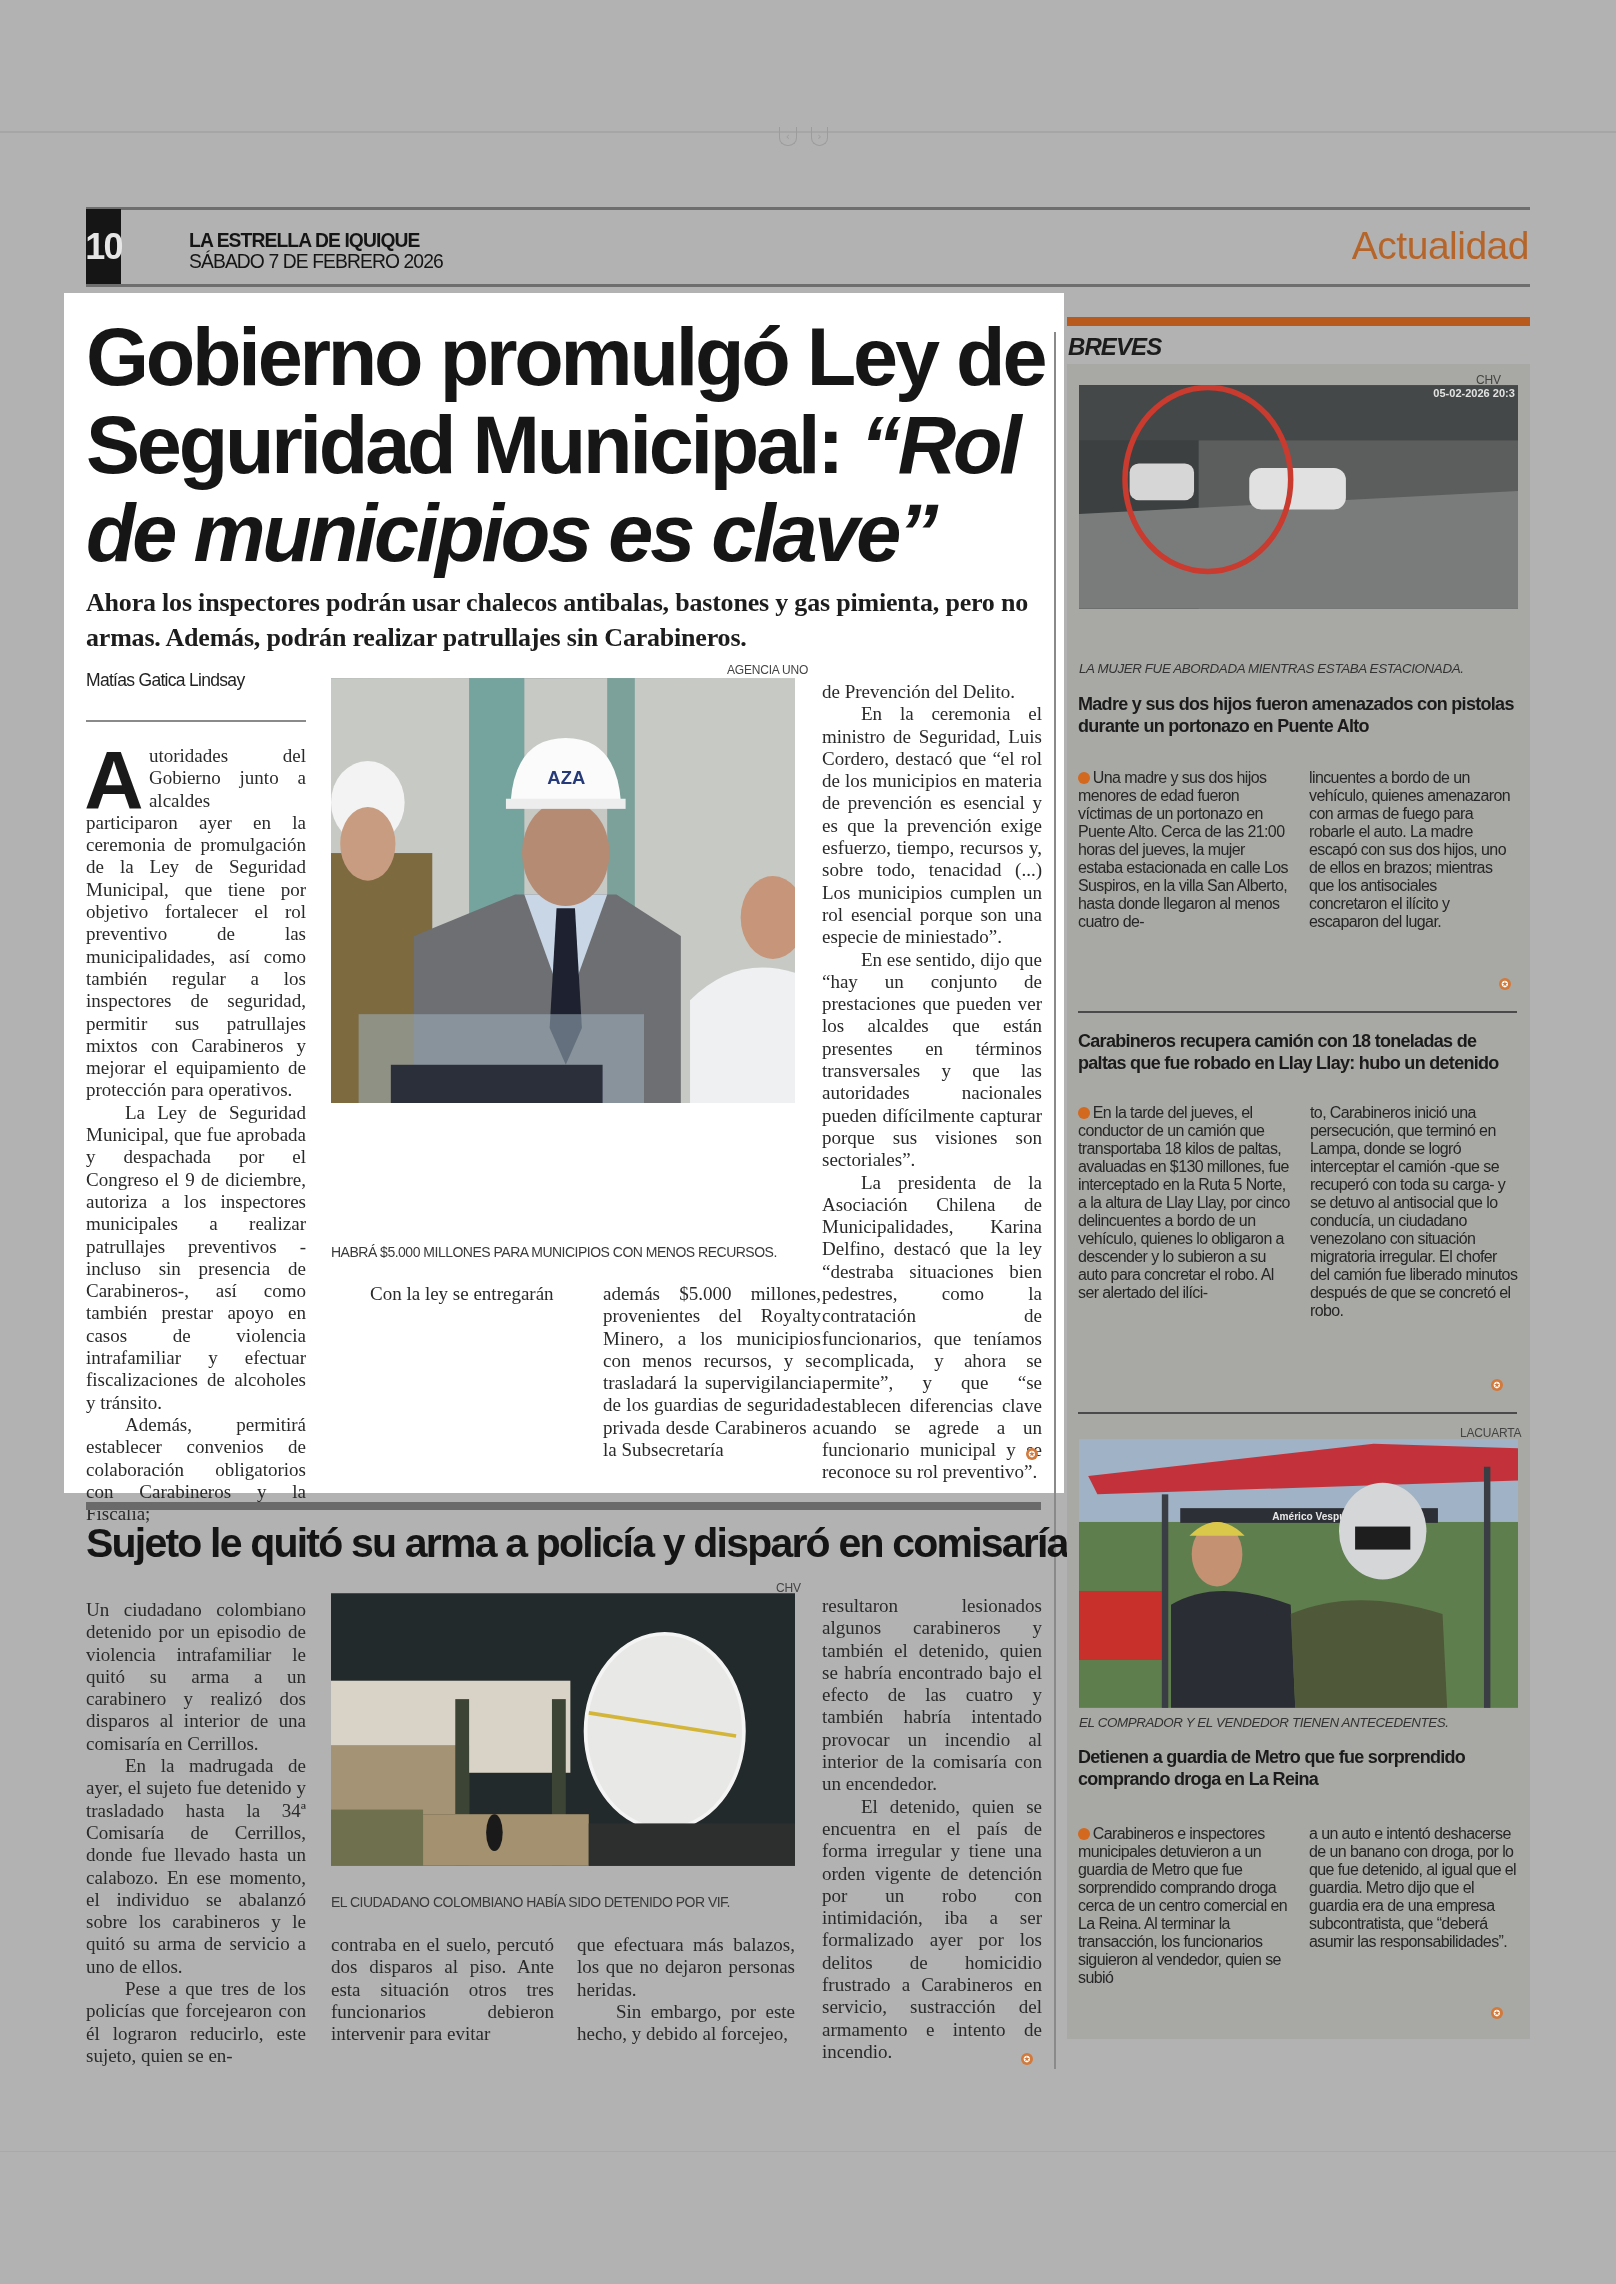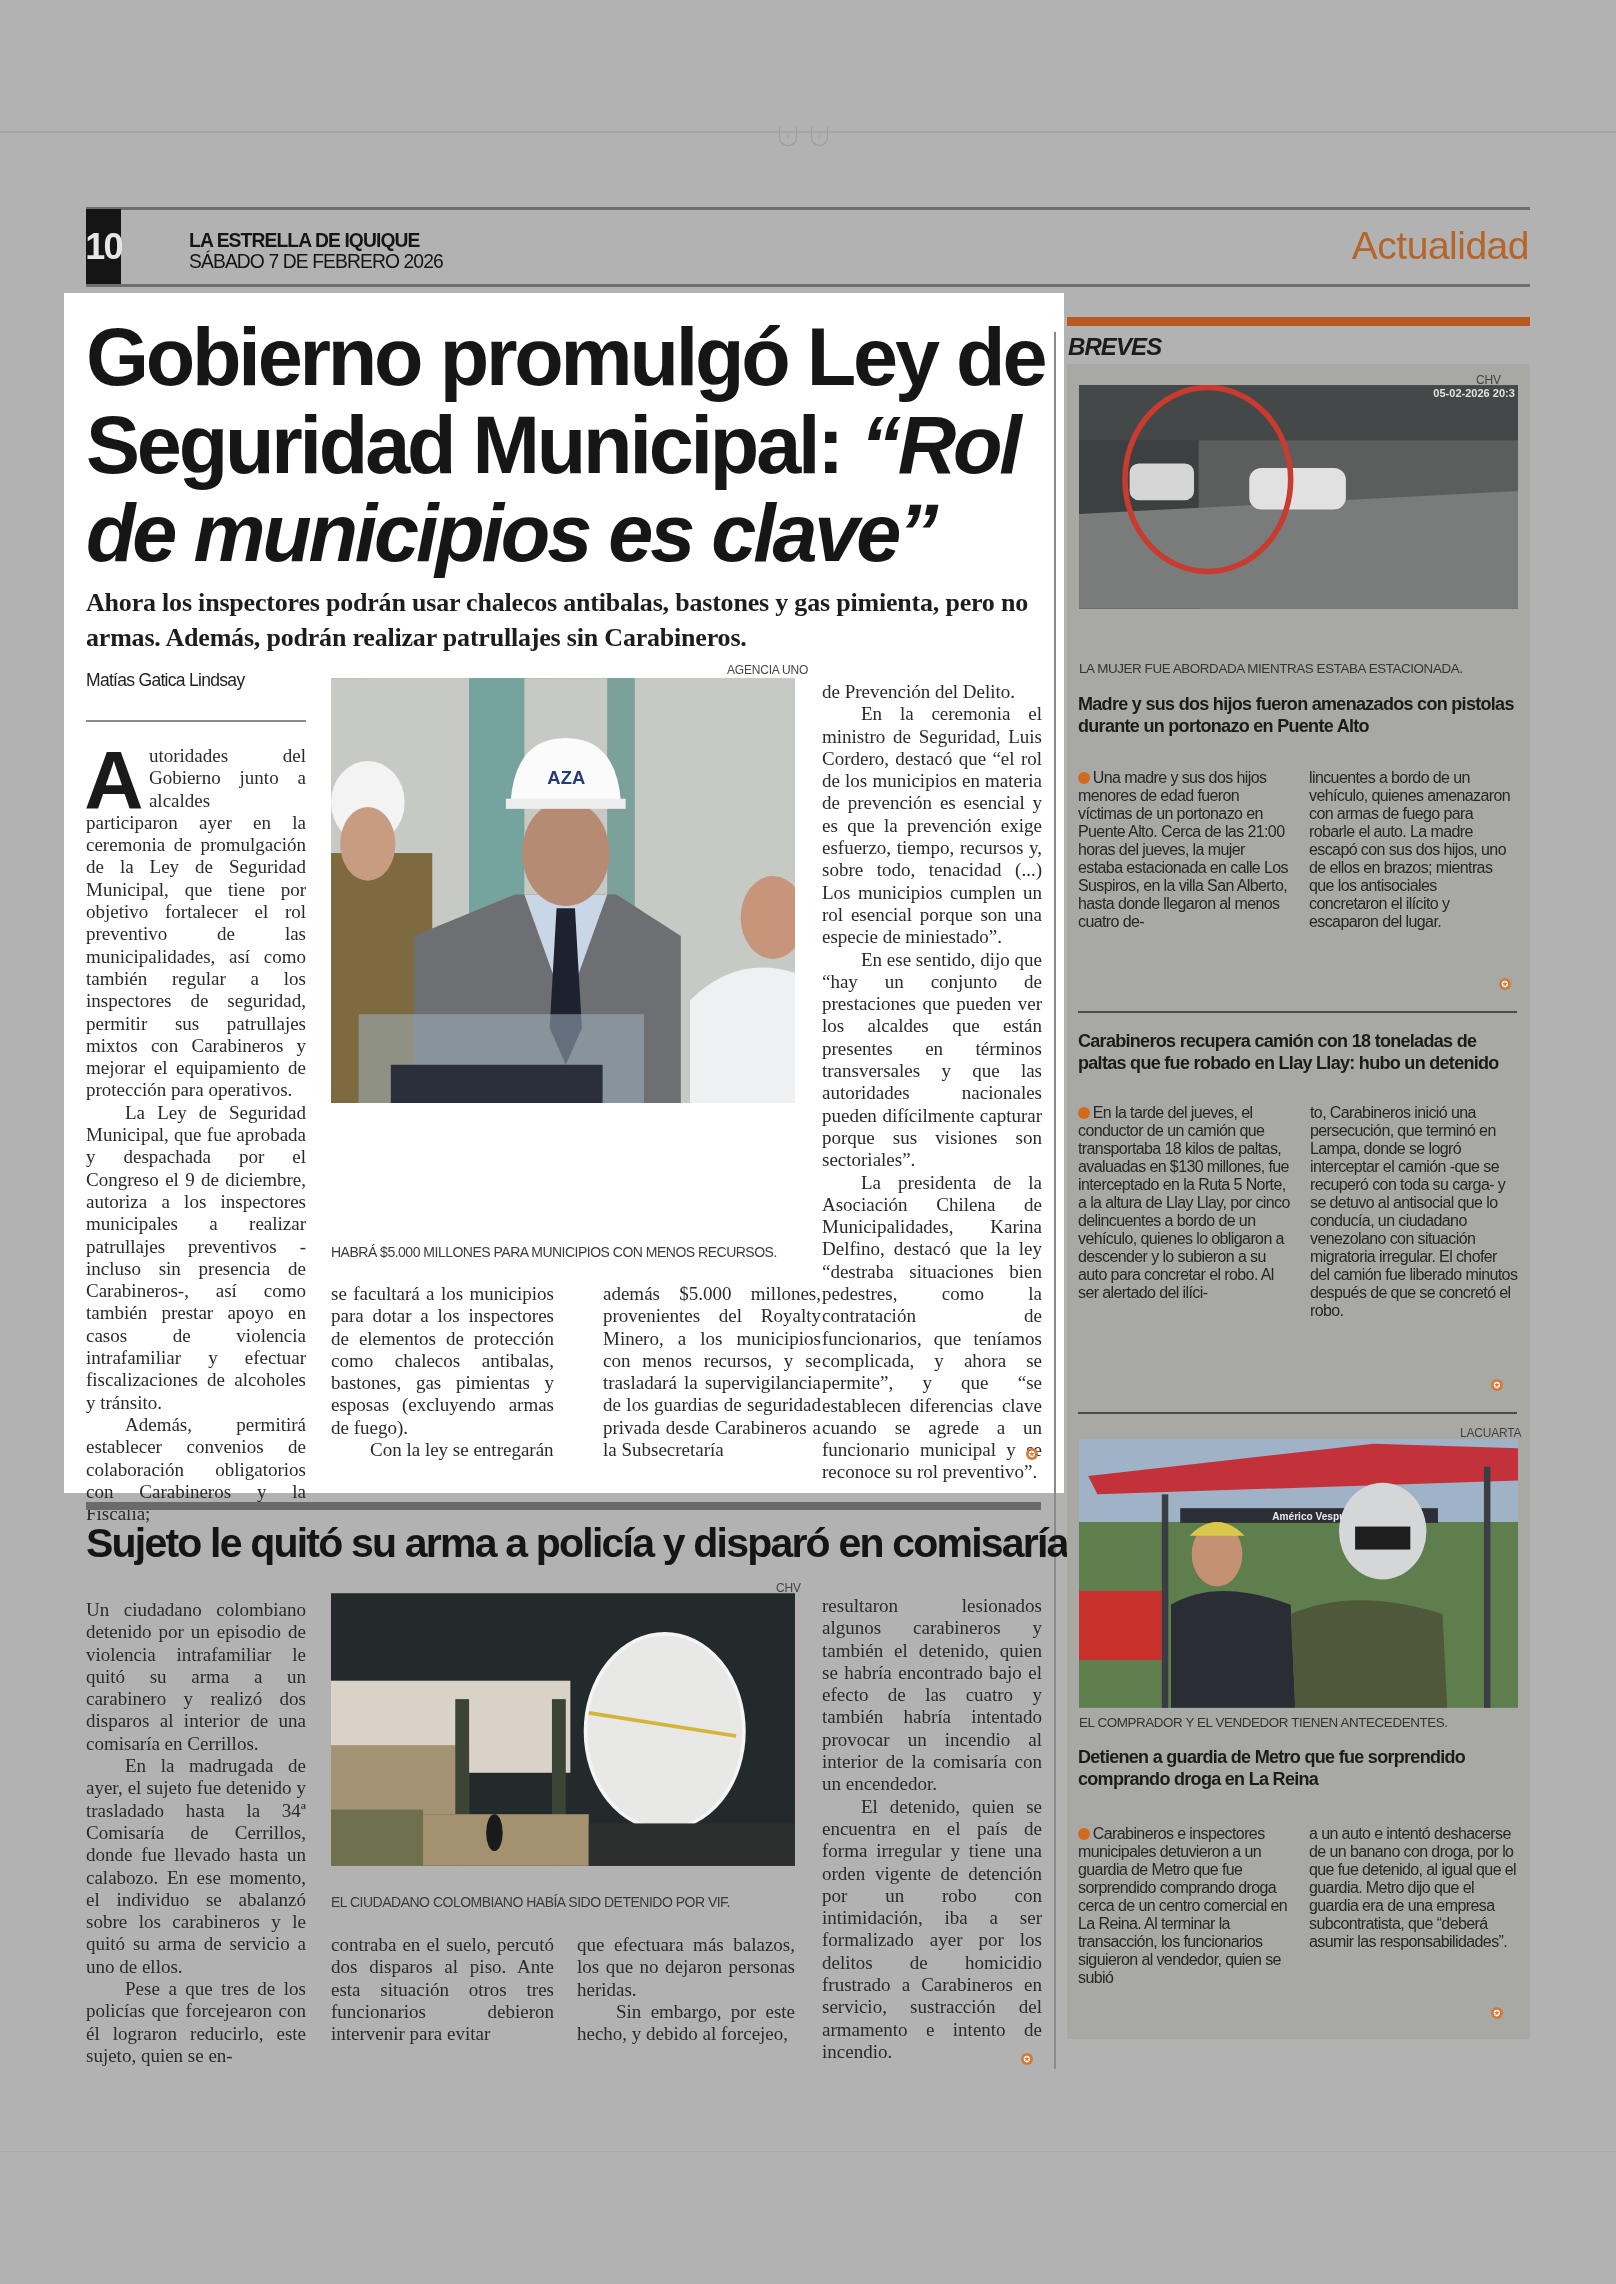--- a/index.html
+++ b/index.html
@@ -48,21 +48,21 @@
 
   
   .breves-bar { position:absolute; left:1067px; top:317px; width:463px; height:9.2px; background:#b85a1e; }
   .breves-title { position:absolute; left:1068px; top:333px; font-family:"Liberation Sans", sans-serif; font-weight:bold; font-size:24px; letter-spacing:-0.9px; color:#1c1c1c;font-style:italic; }
   .breves-box { position:absolute; left:1067px; top:364px; width:463px; height:1675px; background:#a8a9a4; }
   .bv-head { position:absolute; left:1078px; width:442px; font-family:"Liberation Sans", sans-serif; font-weight:bold; font-size:18px; line-height:22px; letter-spacing:-0.7px; color:#1b1b1b; margin:0; }
   .bv-col { position:absolute; font-family:"Liberation Sans", sans-serif; font-size:16px; line-height:18px; color:#262626; letter-spacing:-0.6px; }
   .bv-col p { margin:0; }
   .bv-dot { display:inline-block; width:12px; height:12px; border-radius:50%; background:#d2691e; margin-right:2.8px; vertical-align:-0.9px; }
   .bv-rule { position:absolute; left:1078px; width:439px; height:2.3px; background:#4a4a4a; }
-  .bv-caption { position:absolute; left:1079px; font-family:"Liberation Sans", sans-serif; font-size:13.4px; color:#333; letter-spacing:-0.4px; }
+  .bv-caption { position:absolute; left:1079px; font-family:"Liberation Sans", sans-serif; font-size:13.4px; color:#333; letter-spacing:-0.4px;font-style:italic; }
 </style>
 </head>
 <body>
 
 <div class="topbar-line"></div>
 <div class="nav-btns">
   <div class="nav-btn">‹</div>
   <div class="nav-btn">›</div>
 </div>
 <div class="bottom-line"></div>
@@ -111,21 +111,20 @@
 
     <rect x="60" y="730" width="620" height="486" fill="#9fb0bd" opacity="0.55"></rect>
     <rect x="130" y="840" width="460" height="376" fill="#2b2f3a"></rect>
     <text x="215" y="1110" font-family="Liberation Sans, sans-serif" font-weight="bold" font-size="120" fill="#2c3a8a">AZA</text>
     <text x="230" y="1165" font-family="Liberation Sans, sans-serif" font-size="34" fill="#b7c3d3">Acero Sostenible</text>
   </svg>
 </div>
 <div class="caption" style="left:331px; top:1244px;">HABRÁ $5.000 MILLONES PARA MUNICIPIOS CON MENOS RECURSOS.</div>
 
 <div class="col" style="left:331px; top:1283px; width:223px;">
-  <p>se facultará a los municipios para dotar a los inspectores de elementos de protección como chalecos antibalas, bastones, gas pimientas y esposas (excluyendo armas de fuego).</p>
   <p class="ind">Con la ley se entregarán</p>
 </div>
 <div class="col" style="left:603px; top:1283px; width:218px;">
   <p>además $5.000 millones, provenientes del Royalty Minero, a los municipios con menos recursos, y se trasladará la supervigilancia de los guardias de seguridad privada desde Carabineros a la Subsecretaría</p>
 </div>
 <div class="col" style="left:822px; top:681px; width:220px;">
   <p>de Prevención del Delito.</p>
   <p class="ind">En la ceremonia el ministro de Seguridad, Luis Cordero, destacó que “el rol de los municipios en materia de prevención es esencial y es que la prevención exige esfuerzo, tiempo, recursos y, sobre todo, tenacidad (...) Los municipios cumplen un rol esencial porque son una especie de miniestado”.</p>
   <p class="ind">En ese sentido, dijo que “hay un conjunto de prestaciones que pueden ver los alcaldes que están presentes en términos transversales y que las autoridades nacionales pueden difícilmente capturar porque sus visiones son sectoriales”.</p>
   <p class="ind">La presidenta de la Asociación Chilena de Municipalidades, Karina Delfino, destacó que la ley “destraba situaciones bien pedestres, como la contratación de funcionarios, que teníamos complicada, y ahora se permite”, y que “se establecen diferencias clave cuando se agrede a un funcionario municipal y se reconoce su rol preventivo”.</p>

